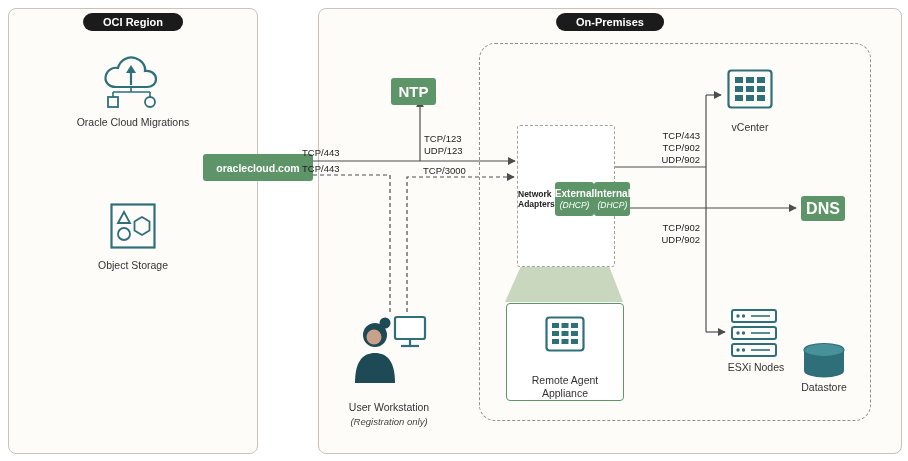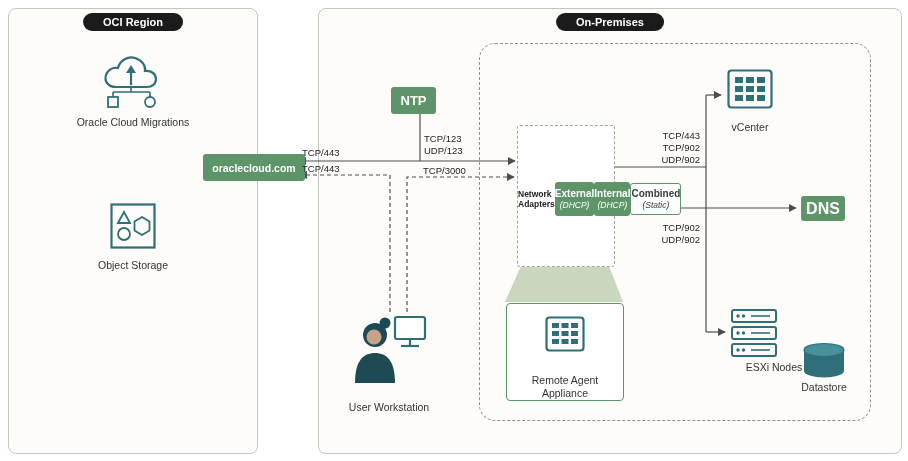--- a/index.html
+++ b/index.html
@@ -67,35 +67,31 @@
       </svg>
     </div>
     <div class="label" style="left:0;top:250px;width:248px;">Object Storage</div>
   </div>
 
   <div class="panel" style="left:318px;top:8px;width:582px;height:444px;">
     <div class="badge">On-Premises</div>
 
     <div class="dashed-region" style="left:160px;top:34px;width:390px;height:376px;"></div>
 
-    <div class="gbox" style="left:72px;top:78px;width:45px;height:27px;font-size:13px;">NTP</div>
+    <div class="gbox" style="left:72px;top:69px;width:45px;height:27px;font-size:15px;">NTP</div>
 
     <div class="na-box" style="left:198px;top:116px;">
       <div class="na-title">Network Adapters</div>
       <div class="adapter green">
         <div class="aname">External</div>
         <div class="amode">(DHCP)</div>
       </div>
       <div class="adapter green">
         <div class="aname">Internal</div>
         <div class="amode">(DHCP)</div>
-      </div>
-      <div class="adapter outline">
-        <div class="aname">Combined</div>
-        <div class="amode">(Static)</div>
       </div>
     </div>
 
     <div class="appliance" style="left:187px;top:294px;gap:8px;">
       <div class="icon" style="position:static;margin-top:12px;">
         <svg width="40" height="36" viewBox="0 0 40 36">
           <rect x="1.5" y="1.5" width="37" height="33" rx="3" fill="none" stroke="#2f6f79" stroke-width="2.2"></rect>
           <g fill="#2f6f79">
             <rect x="7" y="7" width="7" height="5"></rect>
               <rect x="16.5" y="7" width="7" height="5"></rect>
@@ -150,21 +146,21 @@
           <circle cx="7" cy="41" r="1.7"></circle>
             <circle cx="12.5" cy="41" r="1.7"></circle>
         </g>
         <g stroke="#2f6f79" stroke-width="1.6">
           <line x1="20" y1="7" x2="39" y2="7"></line>
             <line x1="20" y1="24" x2="39" y2="24"></line>
             <line x1="20" y1="41" x2="39" y2="41"></line>
         </g>
       </svg>
     </div>
-    <div class="label" style="left:415px;top:352px;width:80px;">ESXi Nodes</div>
+    <div class="label" style="left:397px;top:352px;width:80px;">ESXi Nodes</div>
 
     <div class="icon" style="left:483px;top:333px;">
       <svg width="44" height="38" viewBox="0 0 44 38">
         <path d="M2,8 V29 A20,6.5 0 0 0 42,29 V8 Z" fill="#2f6f79"></path>
         <ellipse cx="22" cy="8" rx="20" ry="6.5" fill="#47919b" stroke="#2f6f79" stroke-width="1.2"></ellipse>
       </svg>
     </div>
     <div class="label" style="left:465px;top:372px;width:80px;">Datastore</div>
 
     <div class="icon" style="left:30px;top:304px;">
@@ -172,23 +168,24 @@
         <rect x="46" y="4" width="30" height="22" rx="2" fill="#fff" stroke="#2f6f79" stroke-width="2.2"></rect>
         <line x1="61" y1="26" x2="61" y2="32" stroke="#2f6f79" stroke-width="2.2"></line>
         <line x1="52" y1="33" x2="70" y2="33" stroke="#2f6f79" stroke-width="2.2"></line>
         <circle cx="36" cy="10" r="5.5" fill="#1d4a54"></circle>
         <circle cx="26" cy="22" r="12" fill="#1d4a54"></circle>
         <circle cx="25" cy="24" r="7.5" fill="#c9a18a"></circle>
         <path d="M6,70 C6,48 14,40 26,40 C38,40 46,48 46,70 Z" fill="#1d4a54"></path>
       </svg>
     </div>
     <div class="label" style="left:0;top:392px;width:140px;">User Workstation</div>
+    <div class="label sublabel" style="left:0;top:406px;width:140px;">(Registration only)</div>
   </div>
 
-  <div class="gbox" style="left:203px;top:154px;width:102px;height:27px;font-size:10.5px;text-align:center;">oraclecloud.com</div>
+  <div class="gbox" style="left:203px;top:154px;width:110px;height:27px;font-size:10.5px;text-align:center;">oraclecloud.com</div>
 
   <svg class="overlay" width="908" height="461" viewBox="0 0 908 461">
     <defs>
       <marker id="arr" viewBox="0 0 10 10" refX="9" refY="5" markerWidth="6.5" markerHeight="6.5" orient="auto-start-reverse">
         <path d="M0,0 L10,5 L0,10 Z" fill="#4d4d4d"></path>
       </marker>
     </defs>
 
     <polygon points="521,266 609,266 623,302 505,302" fill="#c9d7bf"></polygon>
 

